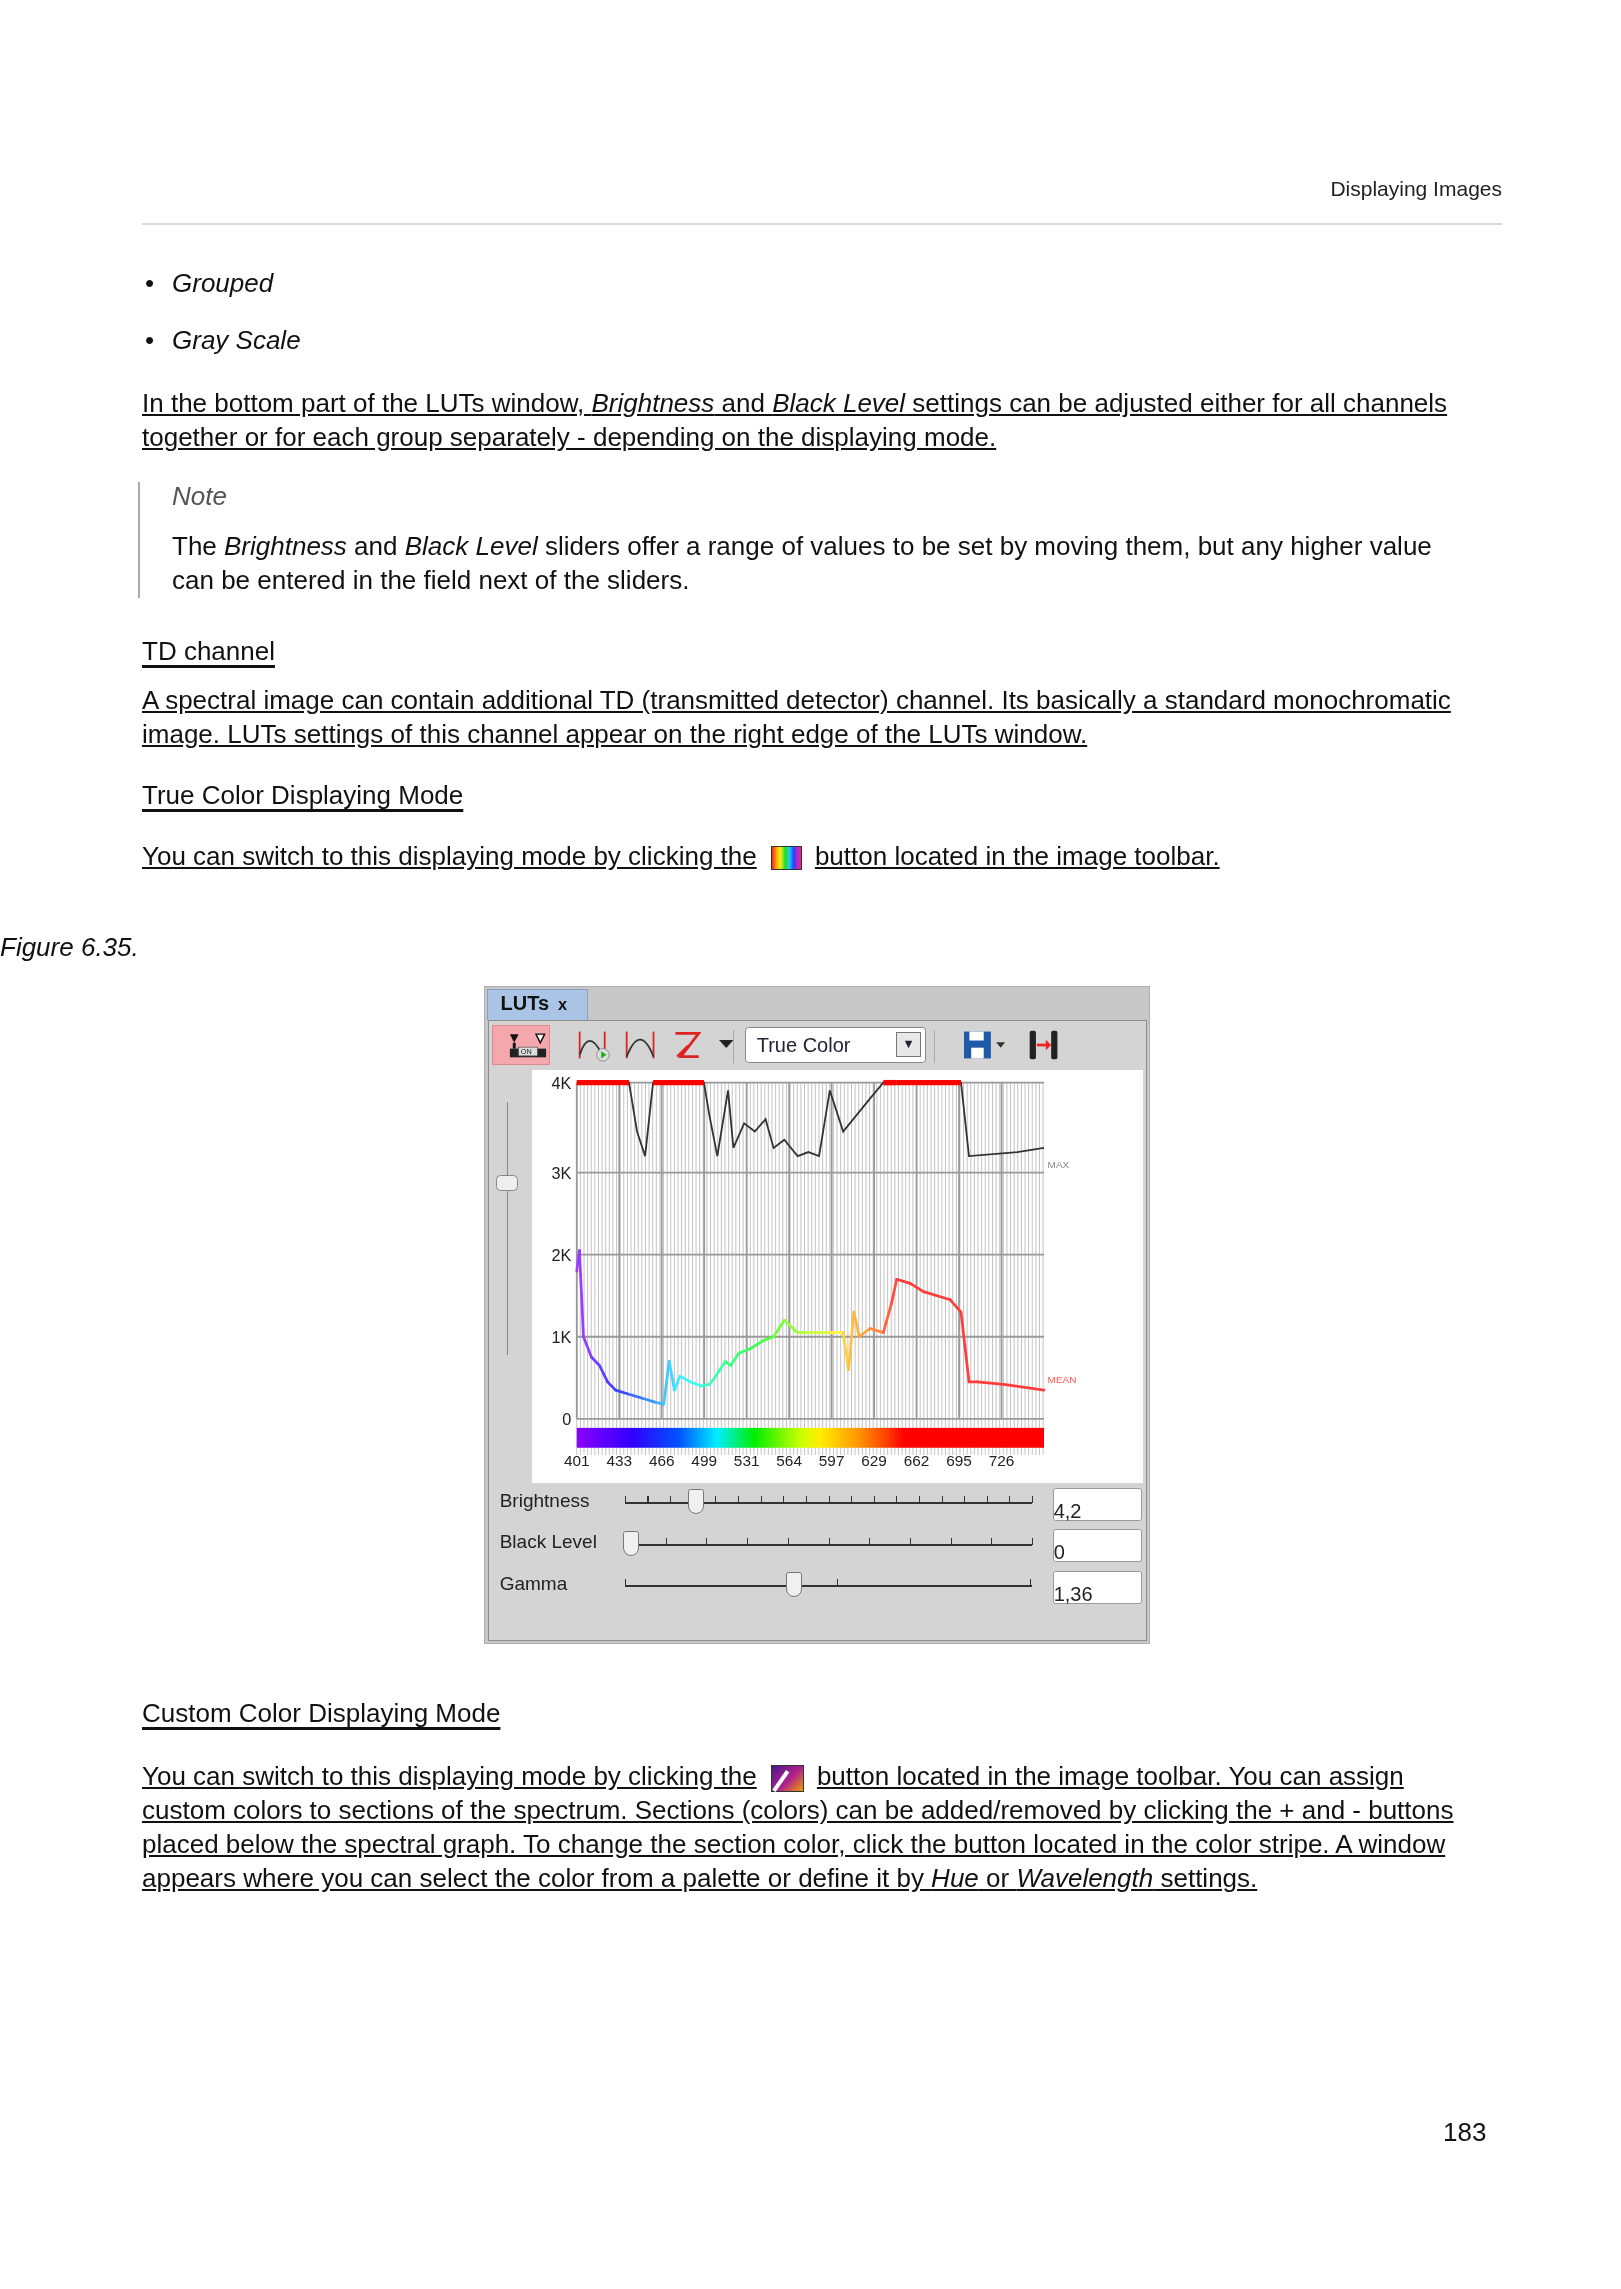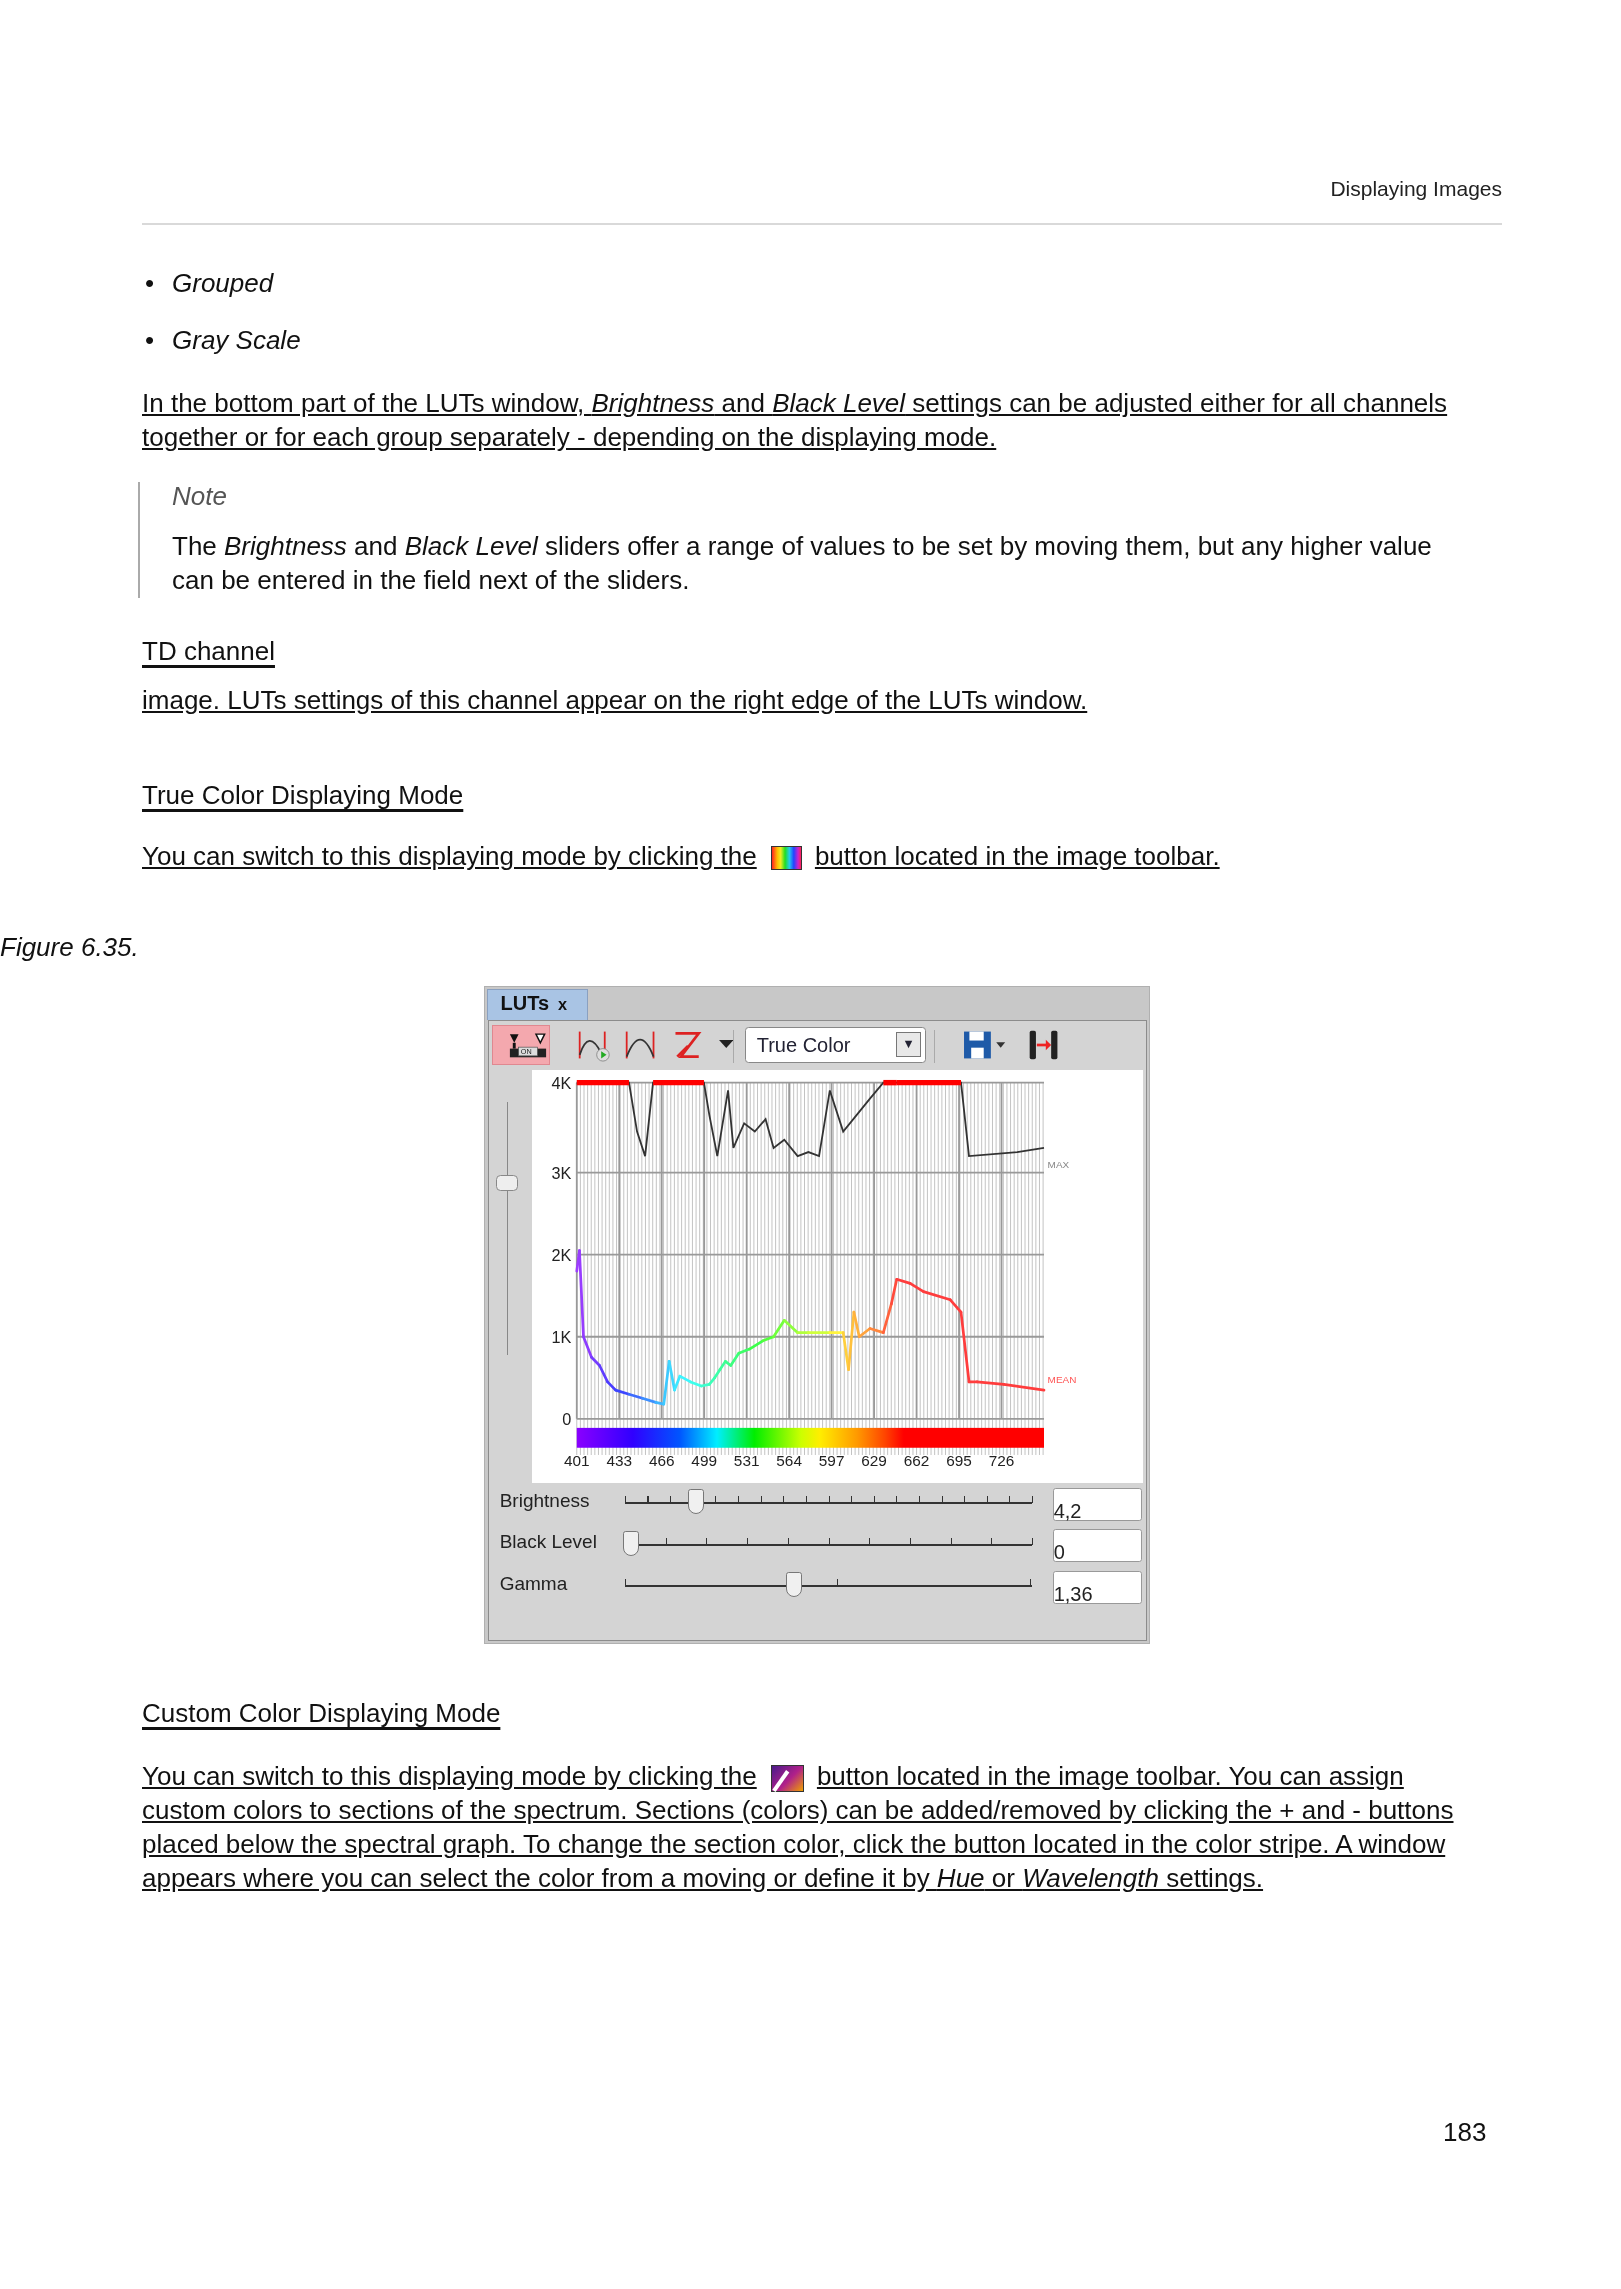--- a/index.html
+++ b/index.html
@@ -57,20 +57,21 @@
 
 <div class="abs note-bar"></div>
 <div class="abs note-title">Note</div>
 <div class="abs txt" style="left:172px; top:529px">
   <div><span>The </span><i>Brightness</i><span> and </span><i>Black Level</i><span> sliders offer a range of values to be set by moving them, but any higher value</span></div>
   <div>can be entered in the field next of the sliders.</div>
 </div>
 
 <div class="abs h" style="top:636px">TD channel</div>
 <div class="abs txt para" style="top:683px">
+  <div>A spectral image can contain additional TD (transmitted detector) channel. Its basically a standard monochromatic</div>
   <div>image. LUTs settings of this channel appear on the right edge of the LUTs window.</div>
 </div>
 
 <div class="abs h" style="top:780px">True Color Displaying Mode</div>
 <div class="abs txt para" style="top:839px">
   <span>You can switch to this displaying mode by clicking the</span><span class="inline-icon icon-true"></span><span>button located in the image toolbar.</span>
 </div>
 
 <div class="abs caption">Figure 6.35.</div>
 
@@ -426,17 +427,17 @@
       </div>
     <div class="val-box" style="top:550px">1,36</div>
   </div>
 </div>
 
 <div class="abs h" style="top:1698px">Custom Color Displaying Mode</div>
 <div class="abs txt para" style="top:1759px">
   <div><span>You can switch to this displaying mode by clicking the</span><span class="inline-icon icon-custom"></span><span>button located in the image toolbar. You can assign</span></div>
   <div>custom colors to sections of the spectrum. Sections (colors) can be added/removed by clicking the + and - buttons</div>
   <div>placed below the spectral graph. To change the section color, click the button located in the color stripe. A window</div>
-  <div><span>appears where you can select the color from a moving or define it by </span><i>Hue</i><span> or </span><i>Wavelength</i><span> settings.</span></div>
+  <div><span>appears where you can select the color from a palette or define it by </span><i>Hue</i><span> or </span><i>Wavelength</i><span> settings.</span></div>
 </div>
 
 <div class="abs page-num">183</div>
 
 
 </body></html>

